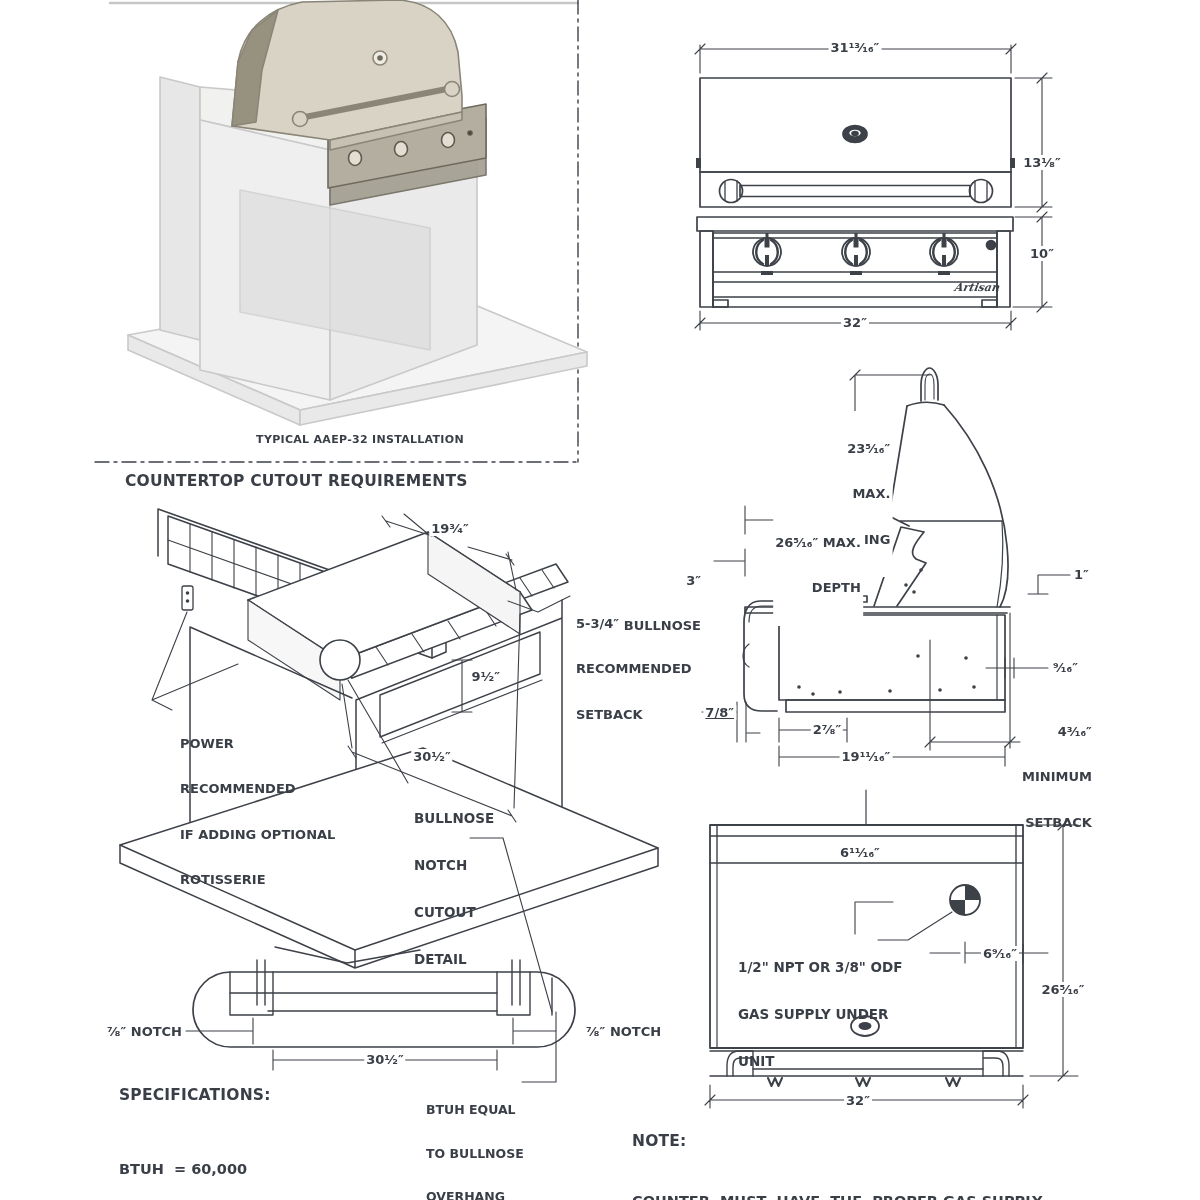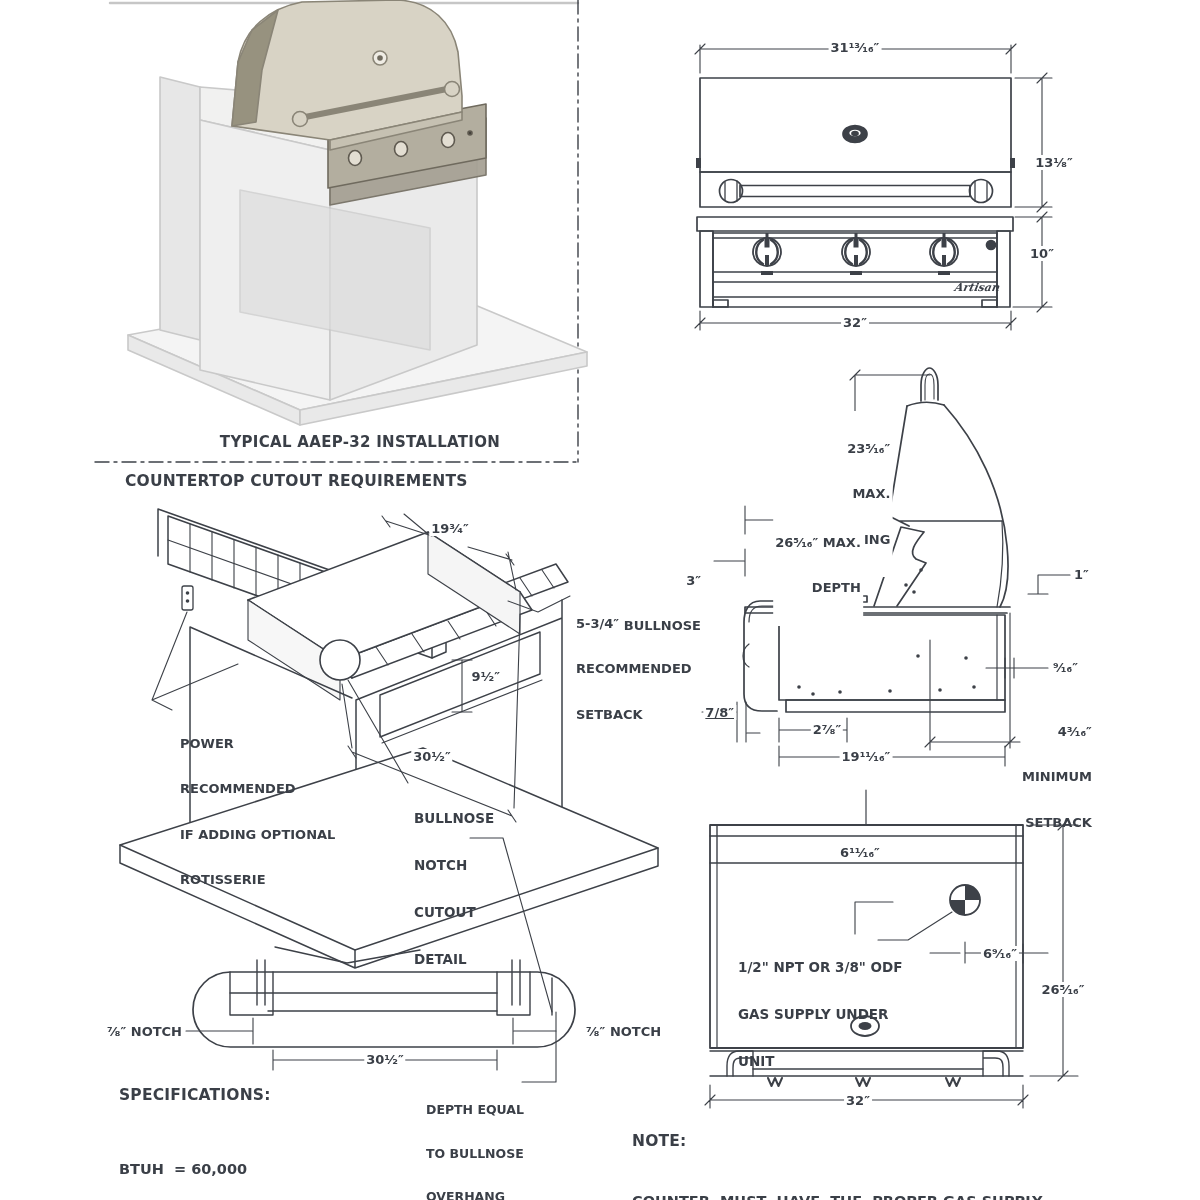--- a/index.html
+++ b/index.html
@@ -5,21 +5,21 @@
   html,body{margin:0;padding:0;background:#fff;}
   #sheet{position:relative;width:1200px;height:1200px;background:#ffffff;overflow:hidden;
          font-family:"DejaVu Sans",sans-serif;color:#3d4148;}
   #art{position:absolute;left:0;top:0;}
   .lbl{position:absolute;font:700 13px "DejaVu Sans",sans-serif;color:#3a3f47;
        white-space:pre;line-height:1.16;background:#fff;padding:0 2px;z-index:5;}
   .c{transform:translateX(-50%);} 
   .r{transform:translateX(-100%);} 
   .ctr{text-align:right;}
   .h{font-size:15.5px;letter-spacing:.2px;}
-  .cap{font-size:15px;letter-spacing:.3px;} .s125{font-size:12.5px;} .s135{font-size:13.5px;}
+  .cap{font-size:11px;letter-spacing:.3px;} .s125{font-size:12.5px;} .s135{font-size:13.5px;}
   .spec{font:700 14.5px "DejaVu Sans",sans-serif;line-height:1.26;}
   .nobg{background:transparent;}
   .brand{font:700 italic 11px "DejaVu Serif",serif;transform:skewX(-12deg);}
 </style>
 </head>
 <body>
 
 <div id="sheet">
 
 <svg id="art" width="1200" height="1200" viewBox="0 0 1200 1200" fill="none" stroke="#3d4148" stroke-width="1.6" stroke-linecap="round" stroke-linejoin="round">
@@ -267,27 +267,27 @@
     <div>BULLNOSE</div>
     <div>NOTCH</div>
     <div>CUTOUT</div>
     <div>DETAIL</div>
   </div>
 
   <div class="lbl r" style="left:184px;top:1024px;">⁷⁄₈″ NOTCH</div>
   <div class="lbl" style="left:584px;top:1024px;">⁷⁄₈″ NOTCH</div>
   <div class="lbl c" style="left:385px;top:1052px;">30¹⁄₂″</div>
   <div class="lbl s125 nobg" style="left:424px;top:1074px;">
-    <div>DEPTH EQUAL</div>
+    <div>BTUH EQUAL</div>
     <div>TO BULLNOSE</div>
     <div>OVERHANG</div>
   </div>
 
   <div class="lbl c" style="left:855px;top:40px;">31¹³⁄₁₆″</div>
-  <div class="lbl c" style="left:1042px;top:155px;margin-left:12px;">13¹⁄₈″</div>
+  <div class="lbl c" style="left:1042px;top:155px;">13¹⁄₈″</div>
   <div class="lbl c" style="left:1042px;top:246px;">10″</div>
   <div class="lbl c" style="left:855px;top:315px;">32″</div>
   <div class="lbl brand nobg" style="left:953px;top:281px;">Artisan</div>
 
   <div class="lbl c ctr" style="left:857px;top:411px;">
     <div>23⁵⁄₁₆″</div>
     <div>MAX.</div>
     <div>OPENING</div>
   </div>
   <div class="lbl c ctr" style="left:818px;top:505px;">

